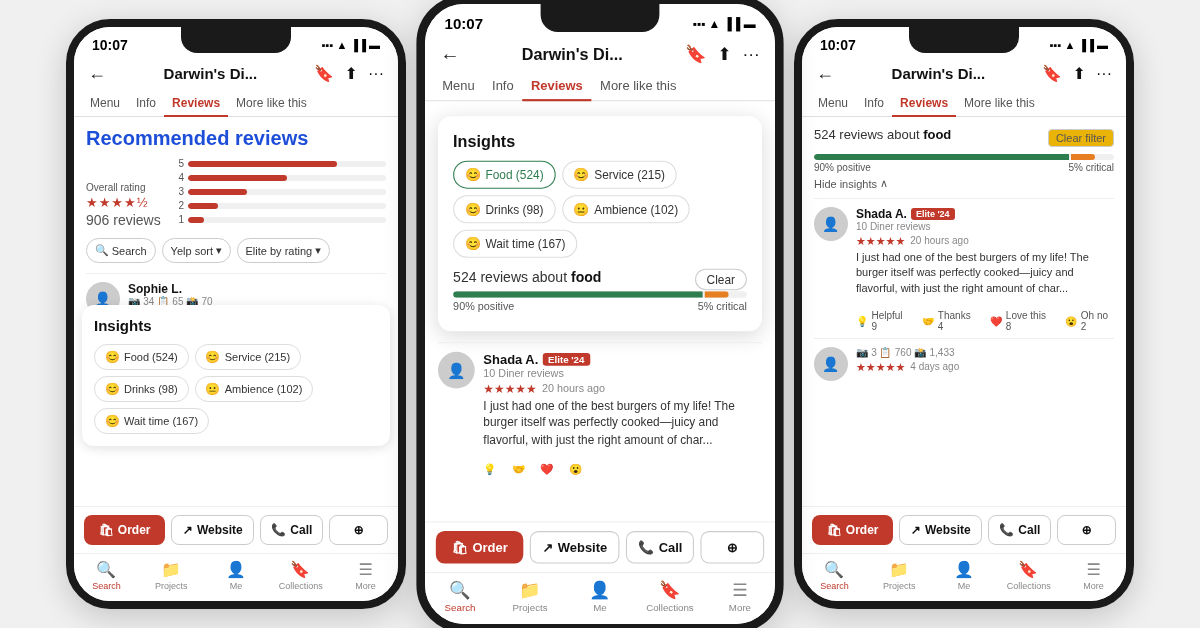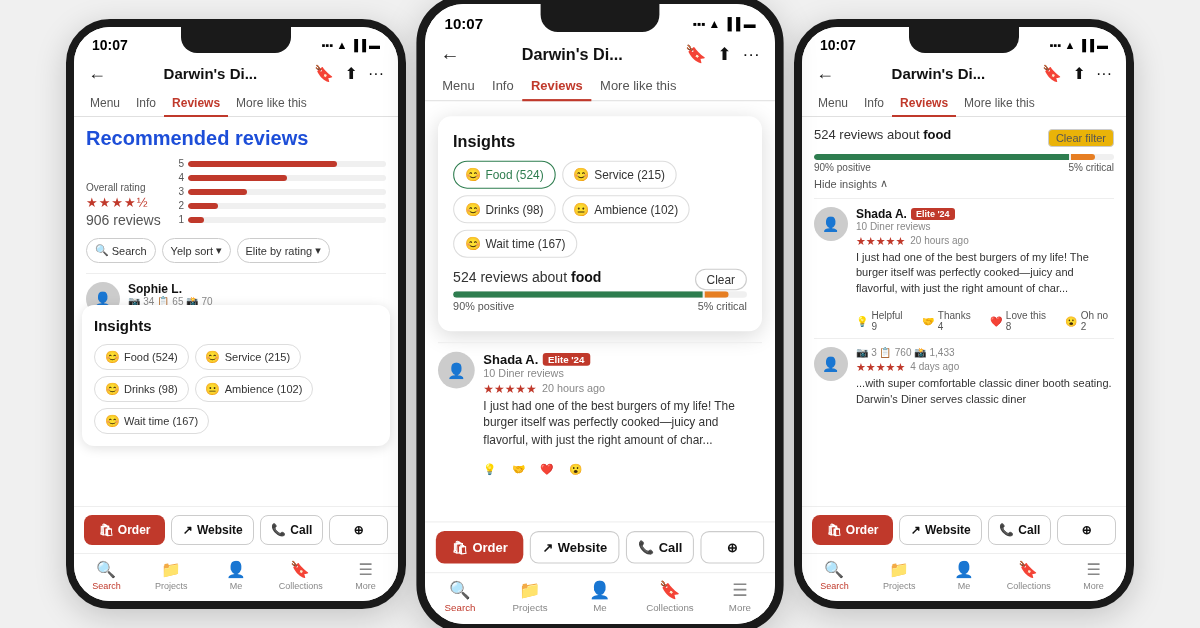--- a/index.html
+++ b/index.html
@@ -748,21 +748,20 @@
         </div>
 
         <div class="review-item">
           <div class="avatar">👤</div>
           <div class="review-meta">
             <div class="reviewer-sub">📷 3  📋 760  📸 1,433</div>
             <div class="review-stars">
               <span class="star" style="font-size:11px">★★★★★</span>
               <span style="font-size:10px;color:#888;margin-left:4px">4 days ago</span>
             </div>
-            <div class="review-text">...with super comfortable classic diner booth seating. Darwin's Diner serves classic diner</div>
           </div>
         </div>
       </div>
 
       <div class="action-bar">
         <button class="action-btn order">🛍 <span>Order</span></button>
         <button class="action-btn outline">↗ <span>Website</span></button>
         <button class="action-btn outline small">📞 <span>Call</span></button>
         <button class="action-btn outline small">⊕</button>
       </div>

